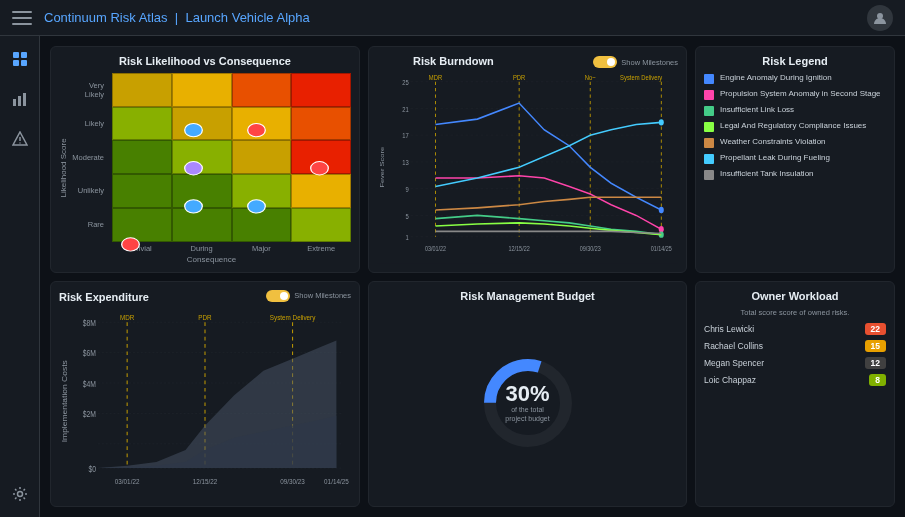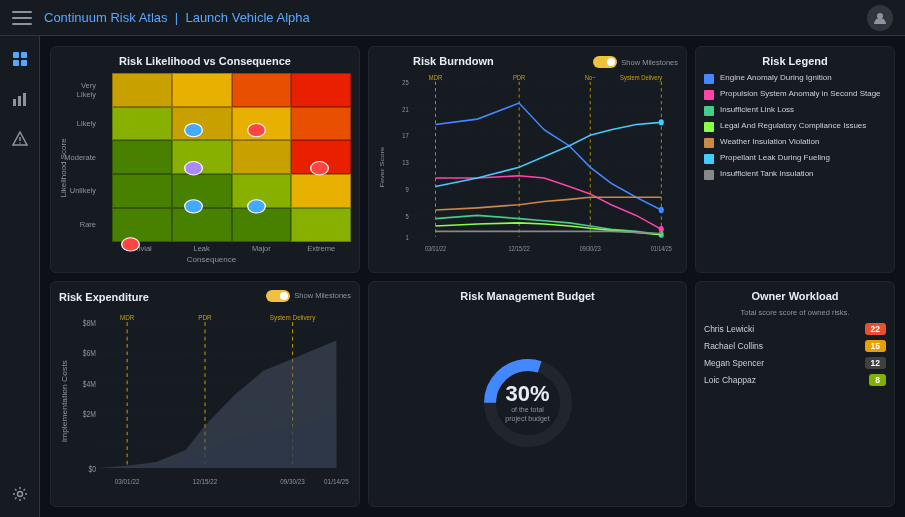--- a/index.html
+++ b/index.html
@@ -152,21 +152,21 @@
       grid-template-rows: repeat(5, 1fr);
       flex: 1;
       position: relative;
     }
     .y-label {
       font-size: 7.5px;
       color: #8b949e;
       display: flex;
       align-items: center;
       justify-content: flex-end;
-      padding-right: 16px;
+      padding-right: 8px;
       line-height: 1.2;
       text-align: right;
     }
     .matrix-cell {
       border: 1px solid rgba(0,0,0,0.3);
       position: relative;
     }
     .x-labels {
       display: grid;
       grid-template-columns: 40px repeat(4, 1fr);
@@ -449,21 +449,21 @@
 
             <circle cx="37.5" cy="70" r="3.5" fill="#44aaff" stroke="#fff" stroke-width="0.5"></circle>
 
             <circle cx="62.5" cy="70" r="3.5" fill="#44aaff" stroke="#fff" stroke-width="0.5"></circle>
 
             <circle cx="12.5" cy="90" r="3.5" fill="#ff4444" stroke="#fff" stroke-width="0.5"></circle>
           </svg>
           <div class="x-labels">
             <div></div>
             <div class="x-label">Trivial</div>
-            <div class="x-label">Leak</div>
+            <div class="x-label">During</div>
             <div class="x-label">Major</div>
             <div class="x-label">Extreme</div>
           </div>
           <div class="x-axis-label">Consequence</div>
         </div>
       </div>
     </div>
 
     <div class="panel burndown-panel">
       <div style="display:flex;align-items:center;justify-content:space-between;">
@@ -543,21 +543,21 @@
         <div class="legend-item">
           <div class="legend-color" style="background:#44cc88;"></div>
           <span class="legend-text">Insufficient Link Loss</span>
         </div>
         <div class="legend-item">
           <div class="legend-color" style="background:#88ff44;"></div>
           <span class="legend-text">Legal And Regulatory Compliance Issues</span>
         </div>
         <div class="legend-item">
           <div class="legend-color" style="background:#cc8844;"></div>
-          <span class="legend-text">Weather Insulation Violation</span>
+          <span class="legend-text">Weather Constraints Violation</span>
         </div>
         <div class="legend-item">
           <div class="legend-color" style="background:#44ccff;"></div>
           <span class="legend-text">Propellant Leak During Fueling</span>
         </div>
         <div class="legend-item">
           <div class="legend-color" style="background:#888888;"></div>
           <span class="legend-text">Insufficient Tank Insulation</span>
         </div>
       </div>

